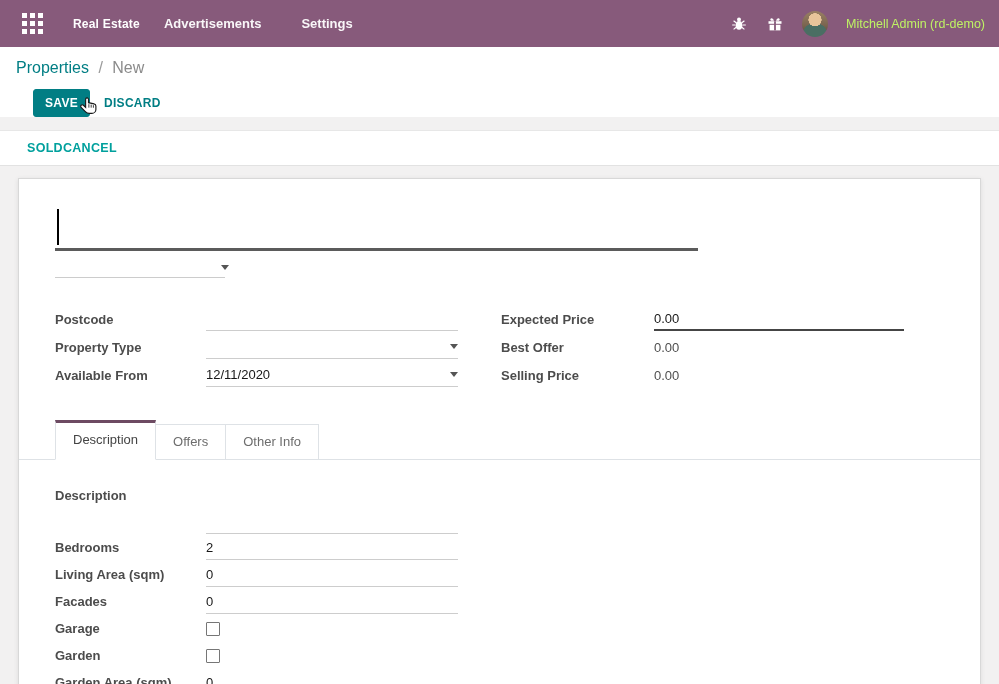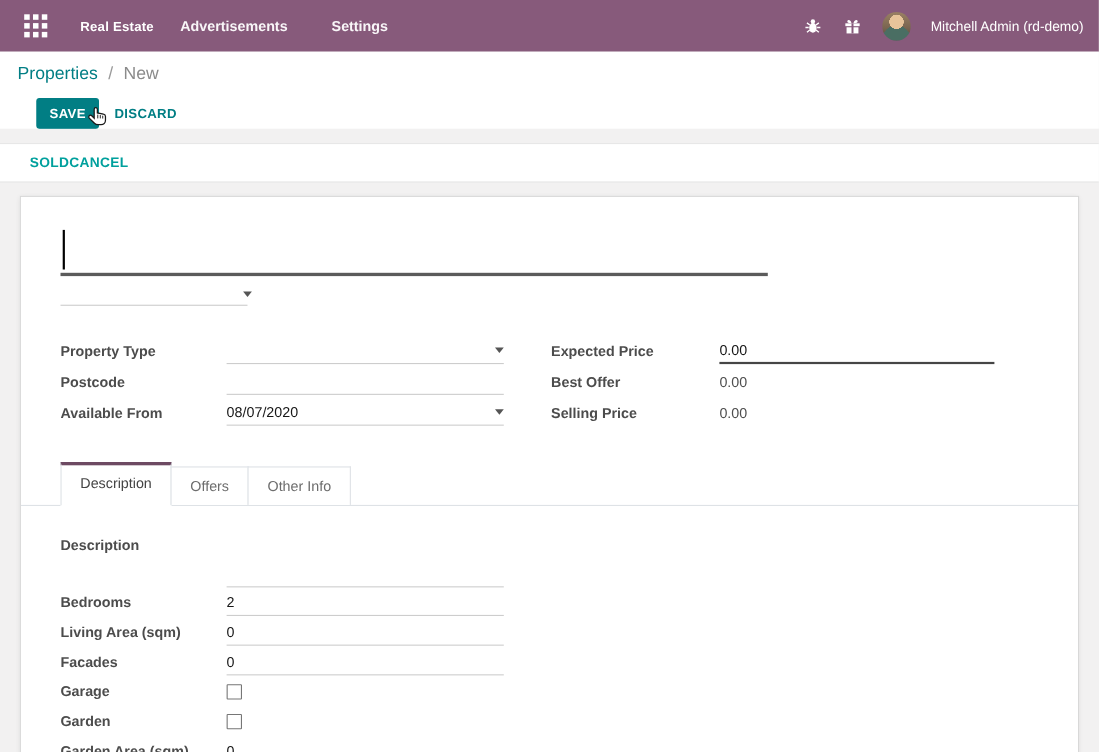--- a/index.html
+++ b/index.html
@@ -16,21 +16,21 @@
   .app-name { font-size:12px; font-weight:bold; margin-left:22px; letter-spacing:.2px; cursor:pointer;}
   .nav-menus { display:flex; margin-left:22px; gap:36px;font-weight:bold; }
   .nav-menu { font-size:13px; color:rgba(255,255,255,.95); cursor:pointer; padding:4px 2px;}
   .nav-right { margin-left:auto; display:flex; align-items:center; gap:18px; }
   .nav-icon { width:18px; height:18px; display:flex; align-items:center; justify-content:center; cursor:pointer;}
   .avatar { width:26px; height:26px; border-radius:50%; overflow:hidden; flex:0 0 auto;
             background:
               radial-gradient(circle at 50% 34%, #e8c49a 0 30%, transparent 31%),
               radial-gradient(circle at 50% 95%, #4a6e63 0 45%, transparent 46%),
               linear-gradient(180deg,#9a8063 0%, #7a6550 55%, #54453a 100%); }
-  .user-name { font-size:12.5px; color:#ffffff; }
+  .user-name { font-size:12.5px; color:#bef264; }
 
   
   .cp { background:#fff; padding:12px 16px 0 16px; }
   .breadcrumb { font-size:16px; }
   .bc-parent { color:#017E84; cursor:pointer; }
   .bc-sep { color:#9a9a9a; padding:0 5px; }
   .bc-current { color:#8b8b8b; }
   .cp-buttons { display:flex; align-items:center; margin:12px 0 13px 17px; position:relative; }
   .btn-save { background:#017E84; color:#fff; border:1px solid #017E84; font-size:12px;
               font-weight:bold; padding:6px 11px; border-radius:3px; cursor:pointer;
@@ -165,36 +165,36 @@
       <span class="text-caret"></span>
     </div>
 
     <div class="tags-input">
       <span class="caret-down"></span>
     </div>
 
     <div class="group">
       <div class="col-left">
         <div class="frow">
+          <span class="flabel">Postcode</span>
+          <div class="fvalue">
+            <span></span>
+          </div>
+        </div>
+        <div class="frow">
           <span class="flabel">Property Type</span>
           <div class="fvalue">
             <span></span>
             <span class="caret-down"></span>
           </div>
         </div>
         <div class="frow">
-          <span class="flabel">Postcode</span>
-          <div class="fvalue">
-            <span></span>
-          </div>
-        </div>
-        <div class="frow">
           <span class="flabel">Available From</span>
           <div class="fvalue">
-            <span>08/07/2020</span>
+            <span>12/11/2020</span>
             <span class="caret-down"></span>
           </div>
         </div>
       </div>
       <div class="col-right">
         <div class="frow">
           <span class="flabel">Expected Price</span>
           <div class="fvalue required">
             <span>0.00</span>
           </div>

